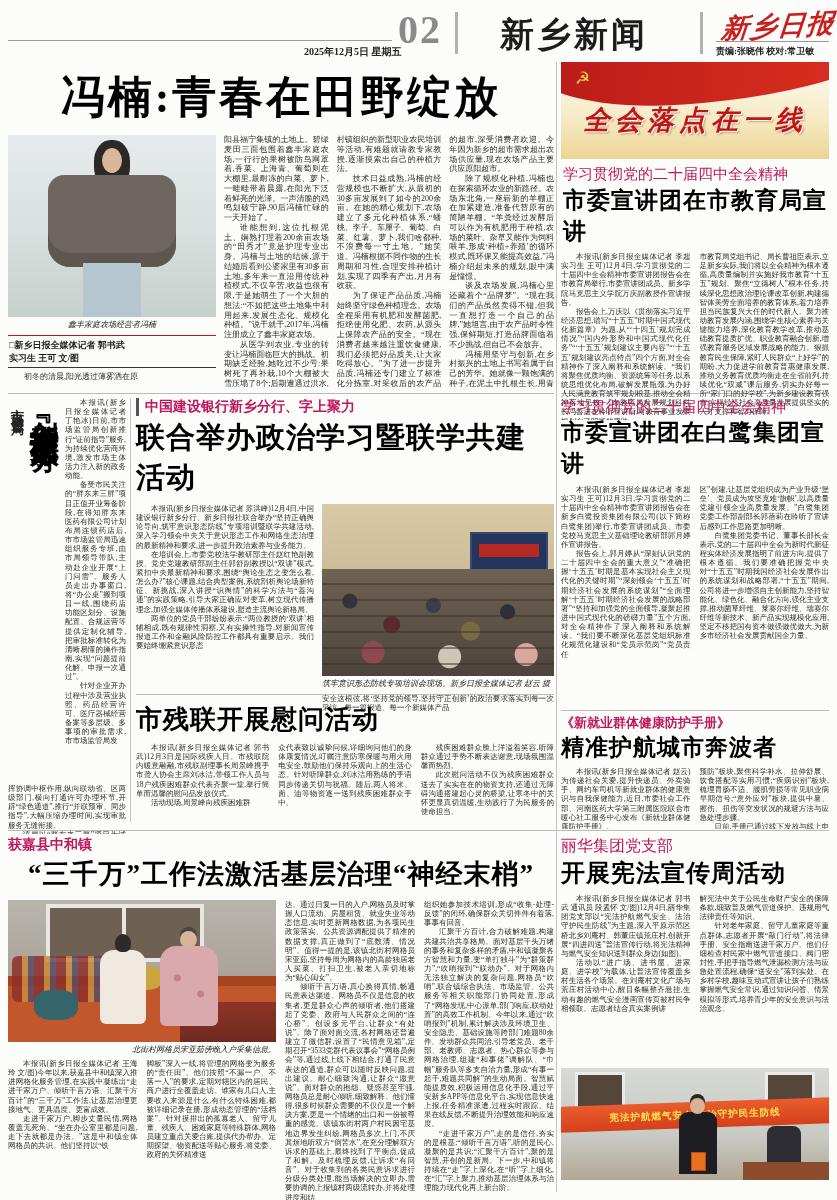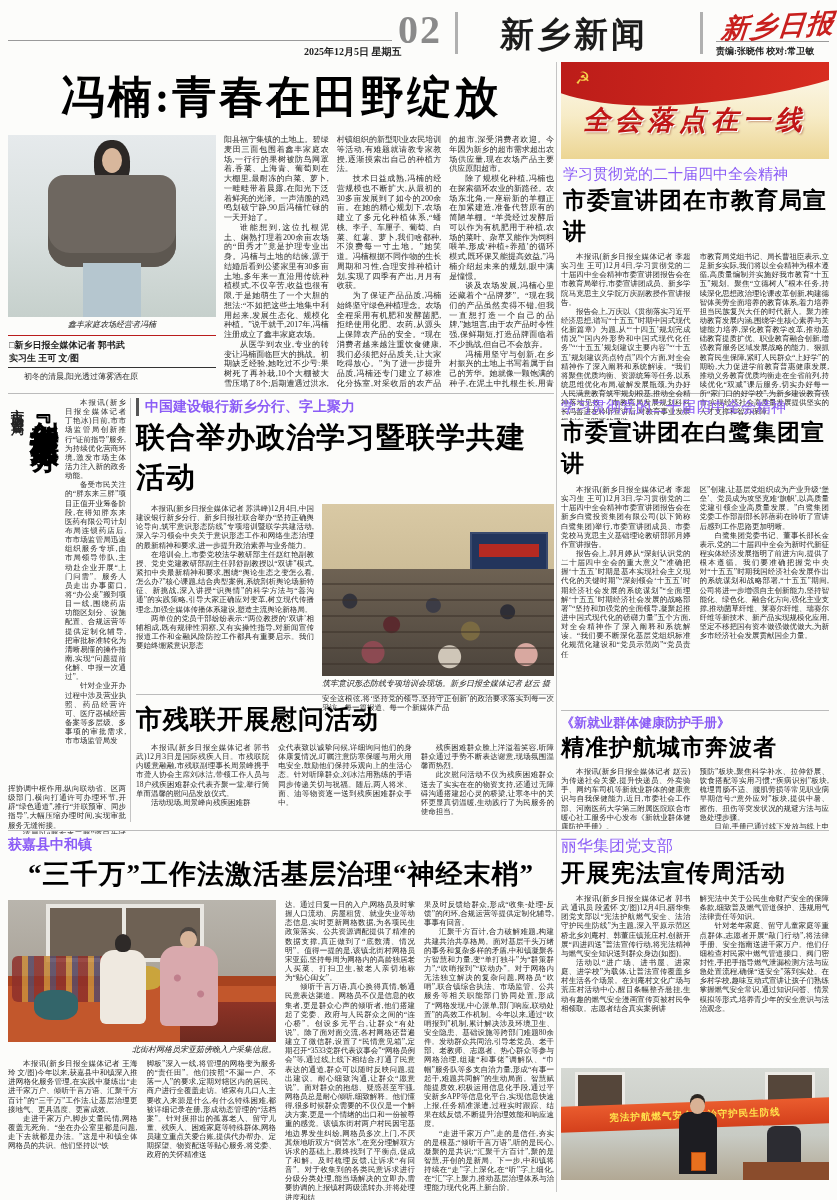--- a/index.html
+++ b/index.html
@@ -14,21 +14,21 @@
   .secttitle{font-size:34px;font-weight:900;font-family:"Liberation Sans",sans-serif;letter-spacing:3px;}
   .masthead{font-size:27px;color:#c8201e;font-weight:900;font-style:italic;transform:skewX(-8deg) rotate(-3deg);letter-spacing:1px;}
   .credits{font-size:9px;color:#222;font-weight:bold;}
   
   .bt{font-size:7.5px;line-height:1.22;text-align:justify;color:#2a2a2a;overflow:hidden;}
   .bt p{margin:0;text-indent:2em;}
   .cont p:first-child{text-indent:0;}
   .lead-bt{font-size:8px;}
   .cols{display:flex;gap:9px;}
   .col{flex:1;min-width:0;}
-  .kicker{font-size:14px;font-weight:bold;color:#8b5cf6;font-family:"Liberation Sans",sans-serif;}
+  .kicker{font-size:14px;font-weight:bold;color:#be185d;font-family:"Liberation Sans",sans-serif;}
   .cap{font-size:8px;font-style:italic;color:#222;text-align:center;}
   h1,h2,h3{margin:0;font-family:"Liberation Serif",serif;color:#000;}
   .headline-lead{font-size:44px;font-weight:900;text-align:center;letter-spacing:3px;}
   .hl23{font-size:23px;font-weight:900;letter-spacing:1px;}
   .hl29{font-size:29px;font-weight:900;letter-spacing:1px;}
   .hl26{font-size:26px;font-weight:900;letter-spacing:1px;}
   .hl27{font-size:27px;font-weight:900;text-align:center;letter-spacing:1px;}
   .hl24{font-size:24px;font-weight:900;letter-spacing:1px;}
   .byline-box{border-top:1px solid #b91c1c;border-bottom:1px solid #333;padding:3px 1px;
               font-size:9px;font-weight:bold;margin:5px 0 4px 0;line-height:1.4;}
@@ -298,21 +298,21 @@
           <div class="col bt cont">
               <p>脚板”深入一线,将管理的网格变为服务的“责任田”。他们按照“不漏一户、不落一人”的要求,定期对辖区内的居民、商户进行全覆盖走访。谁家有几口人,主要收入来源是什么,有什么特殊困难,都被详细记录在册,形成动态管理的“活档案”。针对摸排出的孤寡老人、留守儿童、残疾人、困难家庭等特殊群体,网格员建立重点关爱台账,提供代办帮办、定期探望、物资配送等贴心服务,将党委、政府的关怀精准送</p>
             </div>
         </div>
       </div>
       <div class="col bt cont">
           <p>达。通过日复一日的入户,网格员及时掌握人口流动、房屋租赁、就业失业等动态信息,实时更新网格数据,为各项民生政策落实、公共资源调配提供了精准的数据支撑,真正做到了“底数清、情况明”。值得一提的是,该镇北街村网格员宋亚茹,坚持每周为网格内的高龄独居老人买菜、打扫卫生,被老人亲切地称为“贴心闺女”。</p>
           <p>倾听千言万语,真心换得真情,畅通民意表达渠道。网格员不仅是信息的收集者,更是群众心声的倾听者,他们搭建起了党委、政府与人民群众之间的“连心桥”。创设多元平台,让群众“有处说”。除了面对面交流,各村网格还普遍建立了微信群,设置了“民情意见箱”,定期召开“3533党群代表议事会”“网格员例会”等,通过线上线下相结合,打通了民意表达的通道,群众可以随时反映问题,提出建议。耐心细致沟通,让群众“愿意说”。面对群众的抱怨、疑惑甚至牢骚,网格员总是耐心倾听,细致解释。他们懂得,很多时候群众需要的不仅仅是一个解决方案,更是一个情绪的出口和一份被尊重的感觉。该镇东街村两户村民因宅基地边界发生纠纷,网格员多次上门,不厌其烦地听双方“倒苦水”,在充分理解双方诉求的基础上,最终找到了平衡点,促成了和解。及时梳理反馈,让诉求“有回音”。对于收集到的各类民意诉求进行分级分类处理,能当场解决的立即办,需要协调的上报镇村两级流转办,并将处理进度和结</p>
         </div>
       <div class="col bt cont">
-          <p>果及时反馈给群众,形成“收集-处理-反馈”的闭环,合规运营等提供定制化辅导,事事有回音。</p>
+          <p>组织她参加技术培训,形成“收集-处理-反馈”的闭环,确保群众关切件件有着落,事事有回音。</p>
           <p>汇聚千方百计,合力破解难题,构建共建共治共享格局。面对基层千头万绪的事务和复杂多样的矛盾,中和镇凝聚各方智慧和力量,变“单打独斗”为“群策群力”,“吹哨报到”“联动办”。对于网格内无法独立解决的复杂问题,网格员“吹哨”,联合镇综合执法、市场监管、公共服务等相关职能部门协同处置,形成了“网格发现,中心派单,部门响应,联动处置”的高效工作机制。今年以来,通过“吹哨报到”机制,累计解决涉及环境卫生、安全隐患、基础设施等跨部门难题80余件。发动群众共同治,引导老党员、老干部、老教师、志愿者、热心群众等参与网格治理,组建“和事佬”调解队、“巾帼”服务队等多支自治力量,形成“有事一起干,难题共同解”的生动局面。智慧赋能提质效,积极运用信息化手段,通过平安新乡APP等信息化平台,实现信息快速上报,任务精准派遣,过程实时跟踪、结果在线反馈,不断提升治理效能和响应速度。</p>
           <p>“走进千家万户”,走的是信任,夯实的是根基;“倾听千言万语”,听的是民心,凝聚的是共识;“汇聚千方百计”,聚的是智慧,开创的是新局。下一步,中和镇将持续在“走”字上深化,在“听”字上细化,在“汇”字上聚力,推动基层治理体系与治理能力现代化再上新台阶。</p>
         </div>
     </div>
   </div>
 
   <div class="abs" style="left:561px;top:836px;width:268px;height:360px;">
     <div class="kicker" style="font-weight:normal;font-size:16px;">丽华集团党支部</div>
     <h2 class="hl24">开展宪法宣传周活动</h2>
     <div class="cols" style="margin-top:5px;height:168px;">

